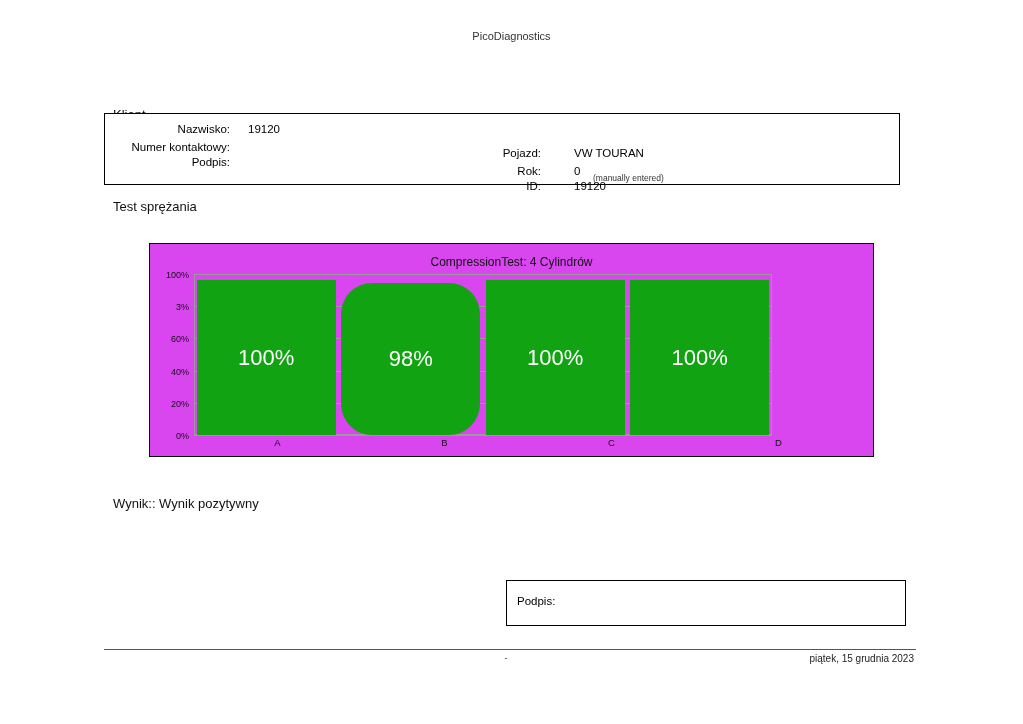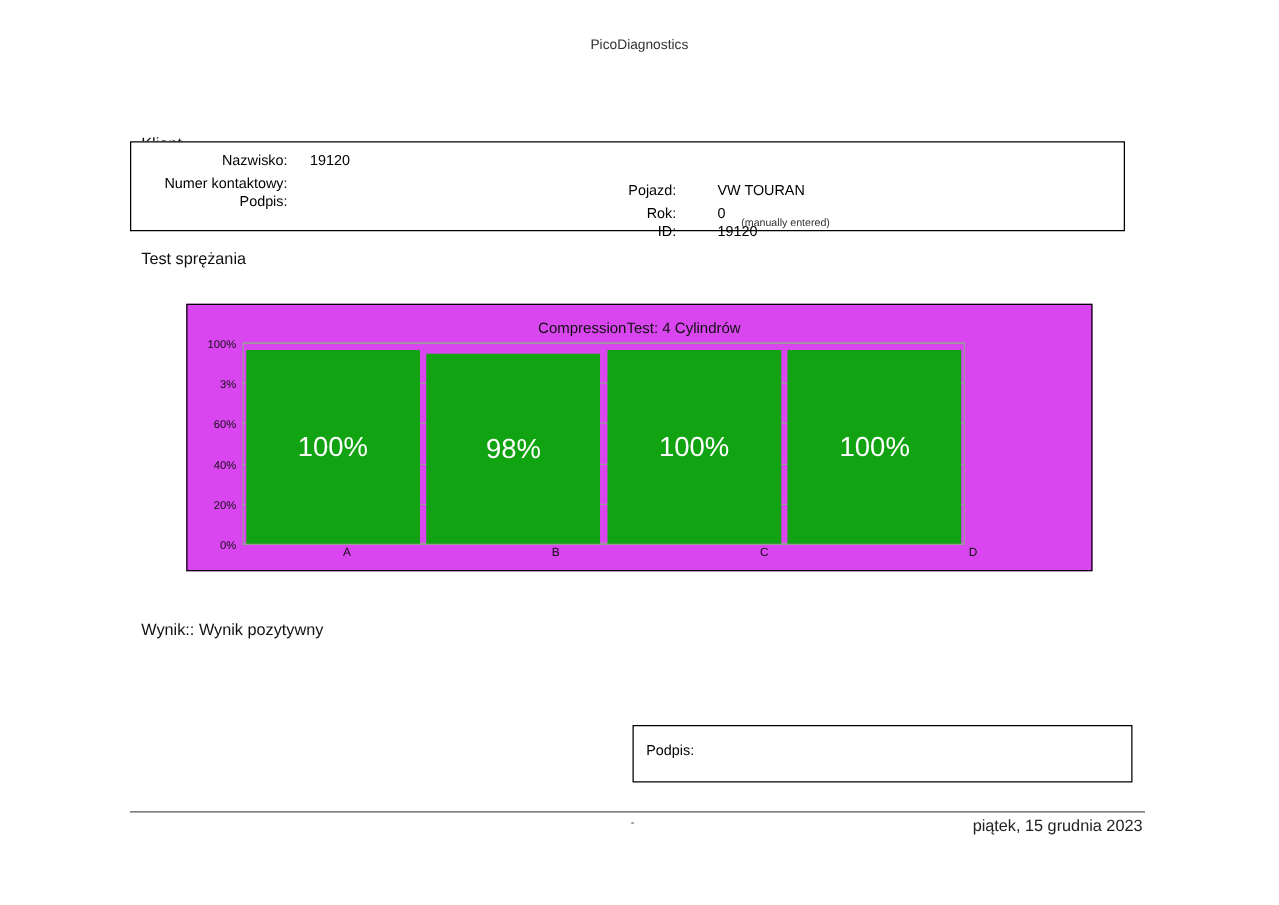--- a/index.html
+++ b/index.html
@@ -217,21 +217,21 @@
     left: 0;
     width: 1012px;
     text-align: center;
     font-size: 9px;
     color: #333333;
   }
   .footer-right {
     position: absolute;
     top: 653px;
     right: 109px;
-    font-size: 13px;
+    font-size: 10px;
     color: #222222;
   }
 </style>
 </head>
 <body>
 
 <div class="doc-title">PicoDiagnostics</div>
 
 <div class="section-label" id="klient-label">Klient</div>
 
@@ -285,21 +285,21 @@
       <span class="ytick">0%</span>
     </div>
 
     <div class="bars">
       <div class="bar-slot">
         <div class="bar" id="bar-0" style="height: 96.1538%; background: rgb(18, 163, 18);">
           <span class="bar-value">100%</span>
         </div>
       </div>
       <div class="bar-slot">
-        <div class="bar" id="bar-1" style="height: 94.2308%; background: rgb(18, 163, 18);">
+        <div class="bar" id="bar-1" style="height: 94.2308%; background: rgb(18, 163, 18); border-radius: 31px;">
           <span class="bar-value">98%</span>
         </div>
       </div>
       <div class="bar-slot">
         <div class="bar" id="bar-2" style="height: 96.1538%; background: rgb(18, 163, 18);">
           <span class="bar-value">100%</span>
         </div>
       </div>
       <div class="bar-slot">
         <div class="bar" id="bar-3" style="height: 96.1538%; background: rgb(18, 163, 18);">

